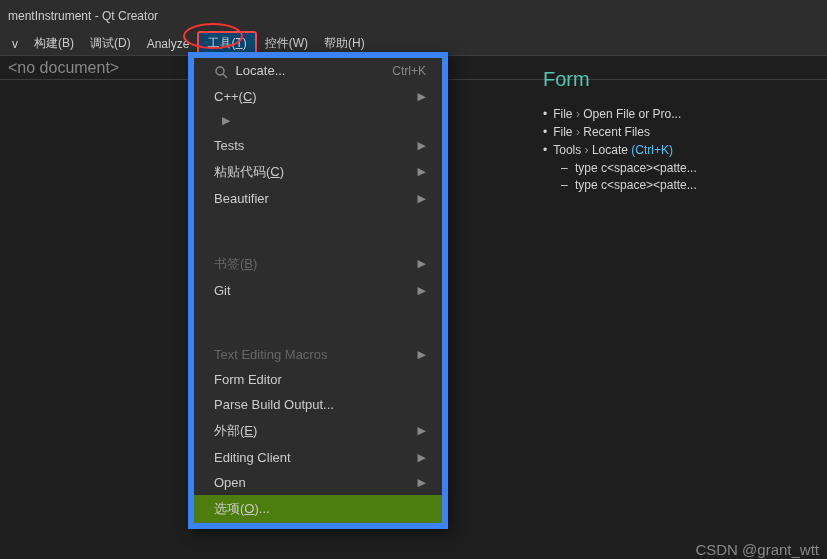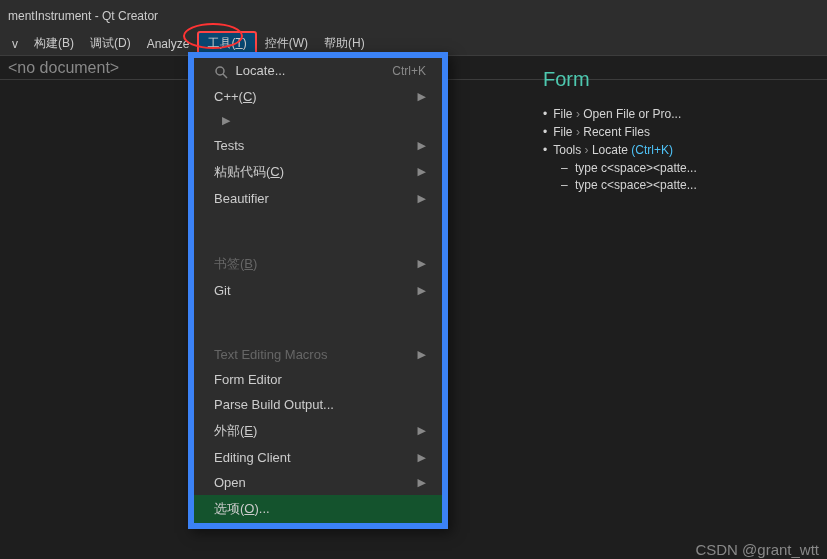--- a/index.html
+++ b/index.html
@@ -83,21 +83,21 @@
       color: #cccccc;
       font-size: 13px;
       min-height: 24px;
     }
     .dropdown-item.disabled {
       color: #666666;
       cursor: default;
       margin-top: 39px;
     }
     .dropdown-item.highlighted {
-      background-color: #14532d;
+      background-color: #4d7c0f;
       align-items: center;
     }
     .dropdown-item .label {
       flex: 1;
     }
     .dropdown-item .shortcut {
       color: #888888;
       font-size: 12px;
       margin-left: 20px;
     }

